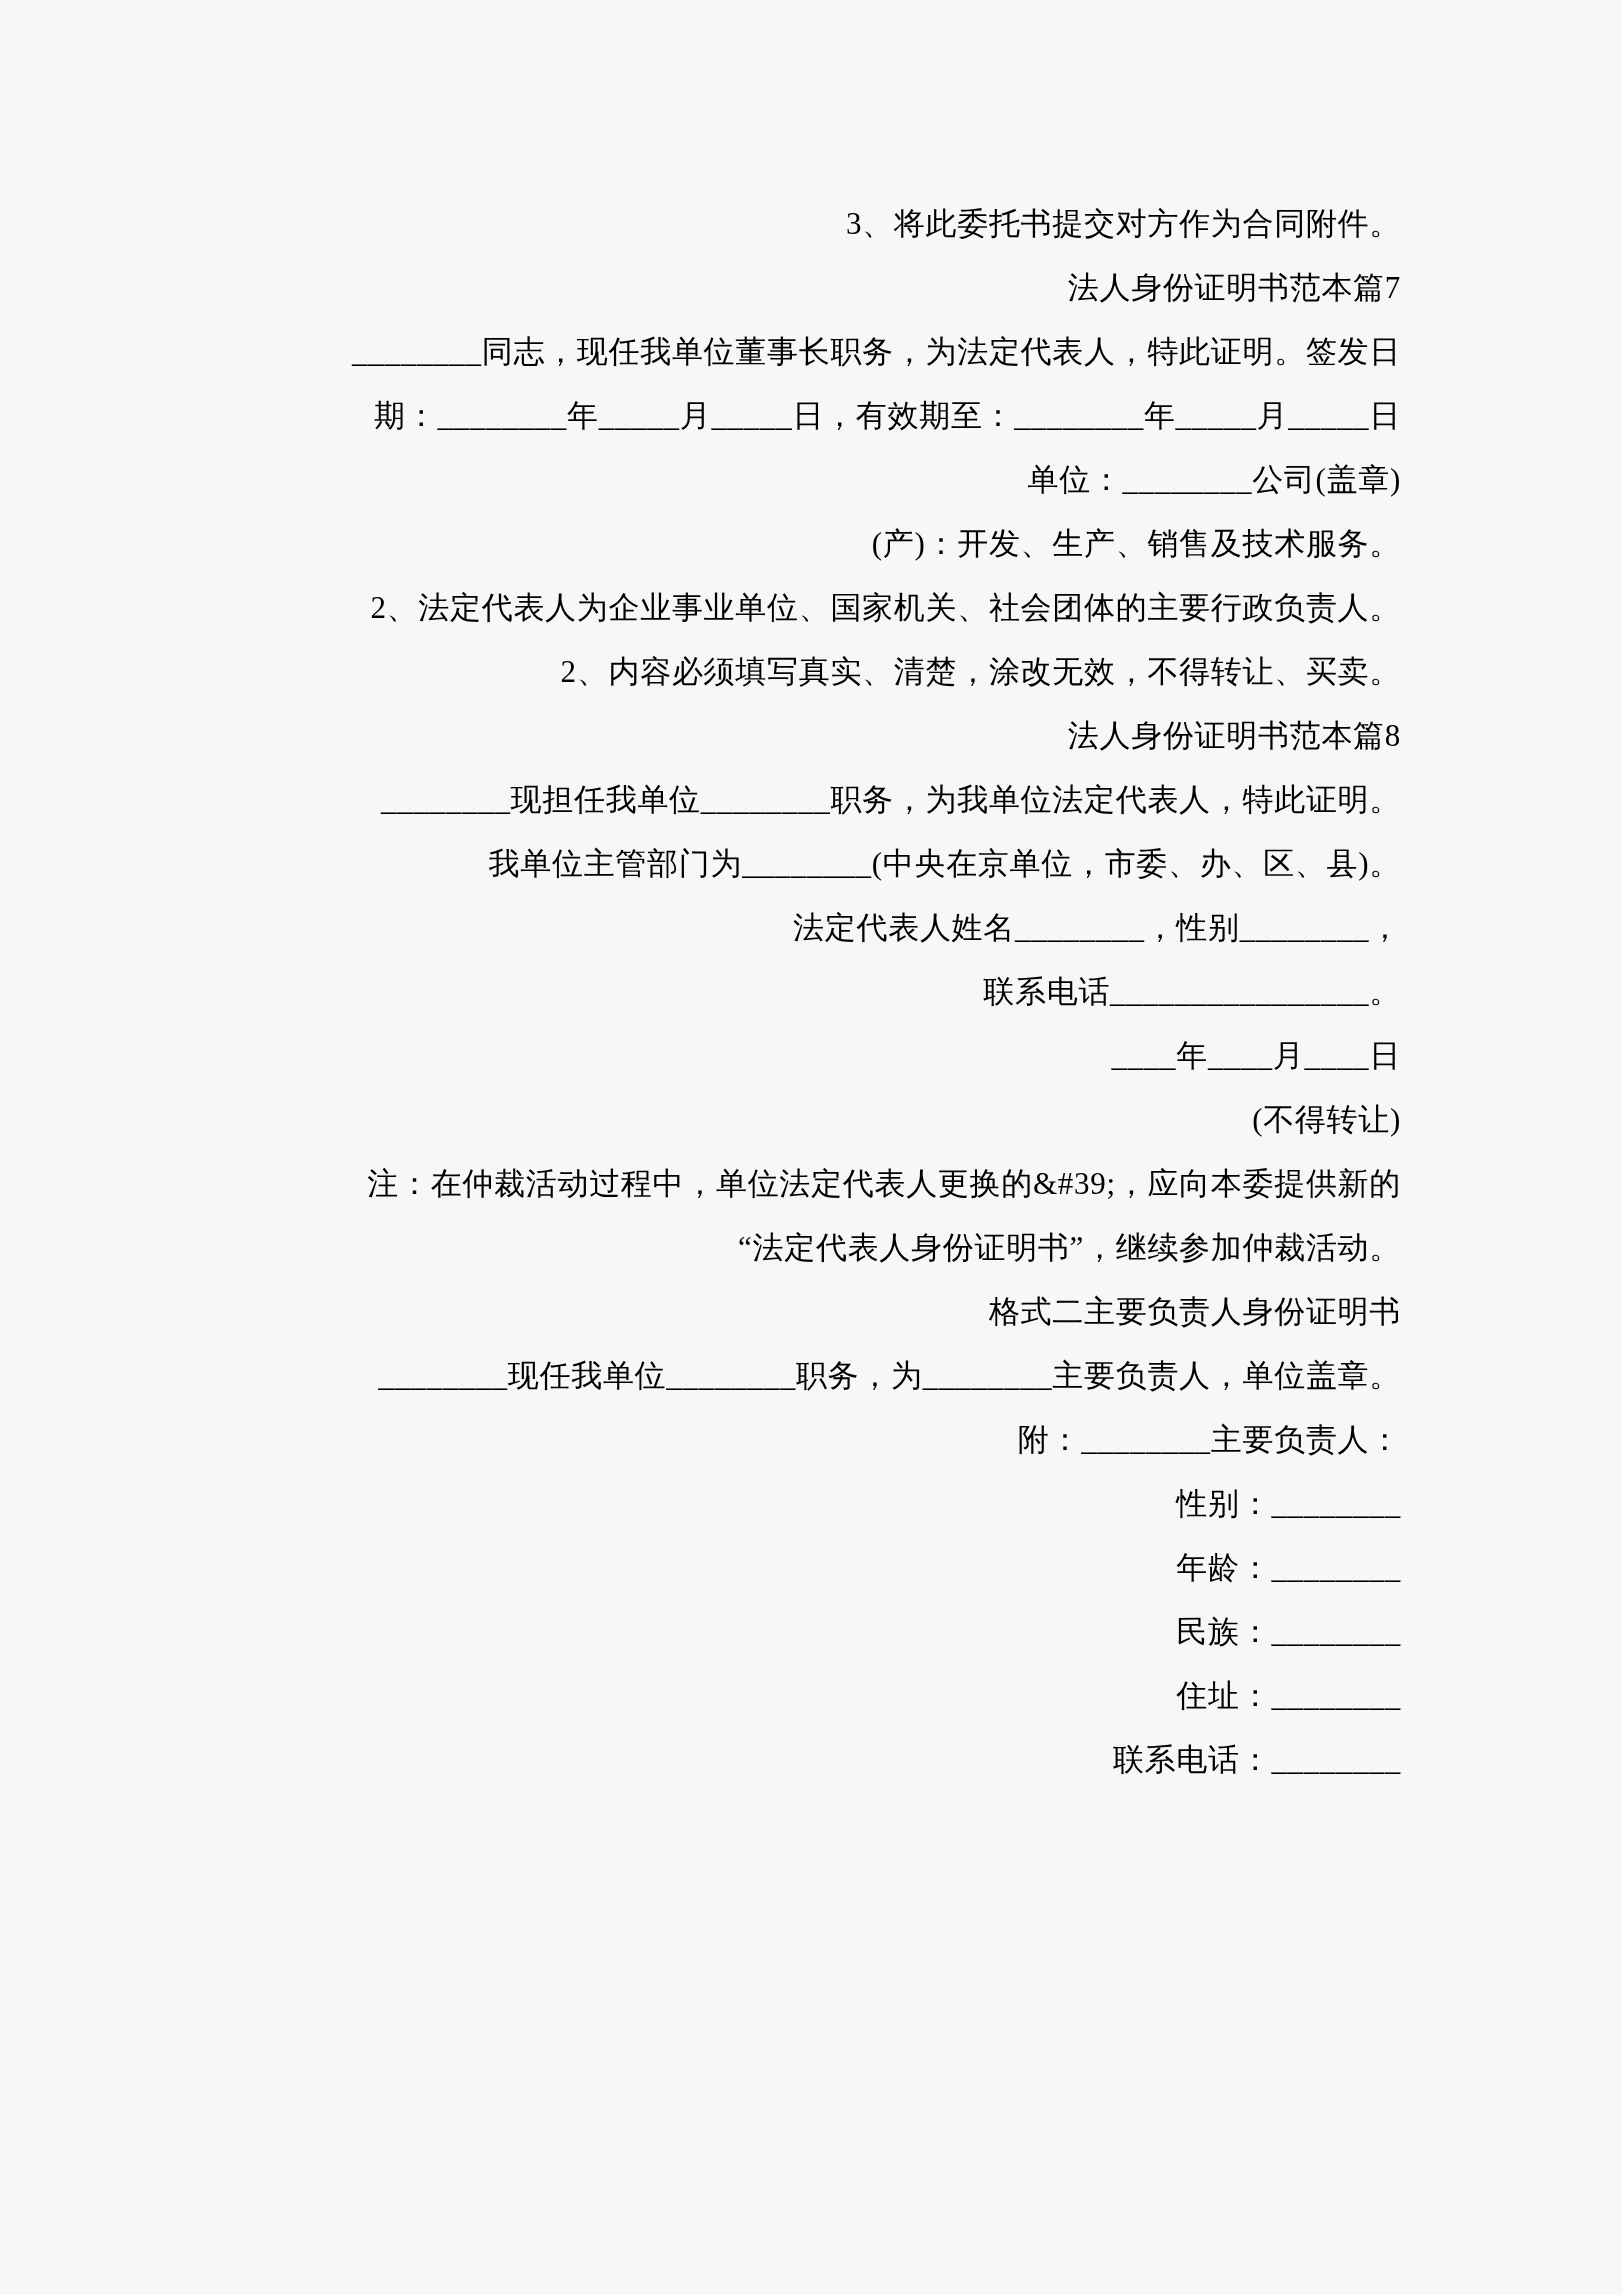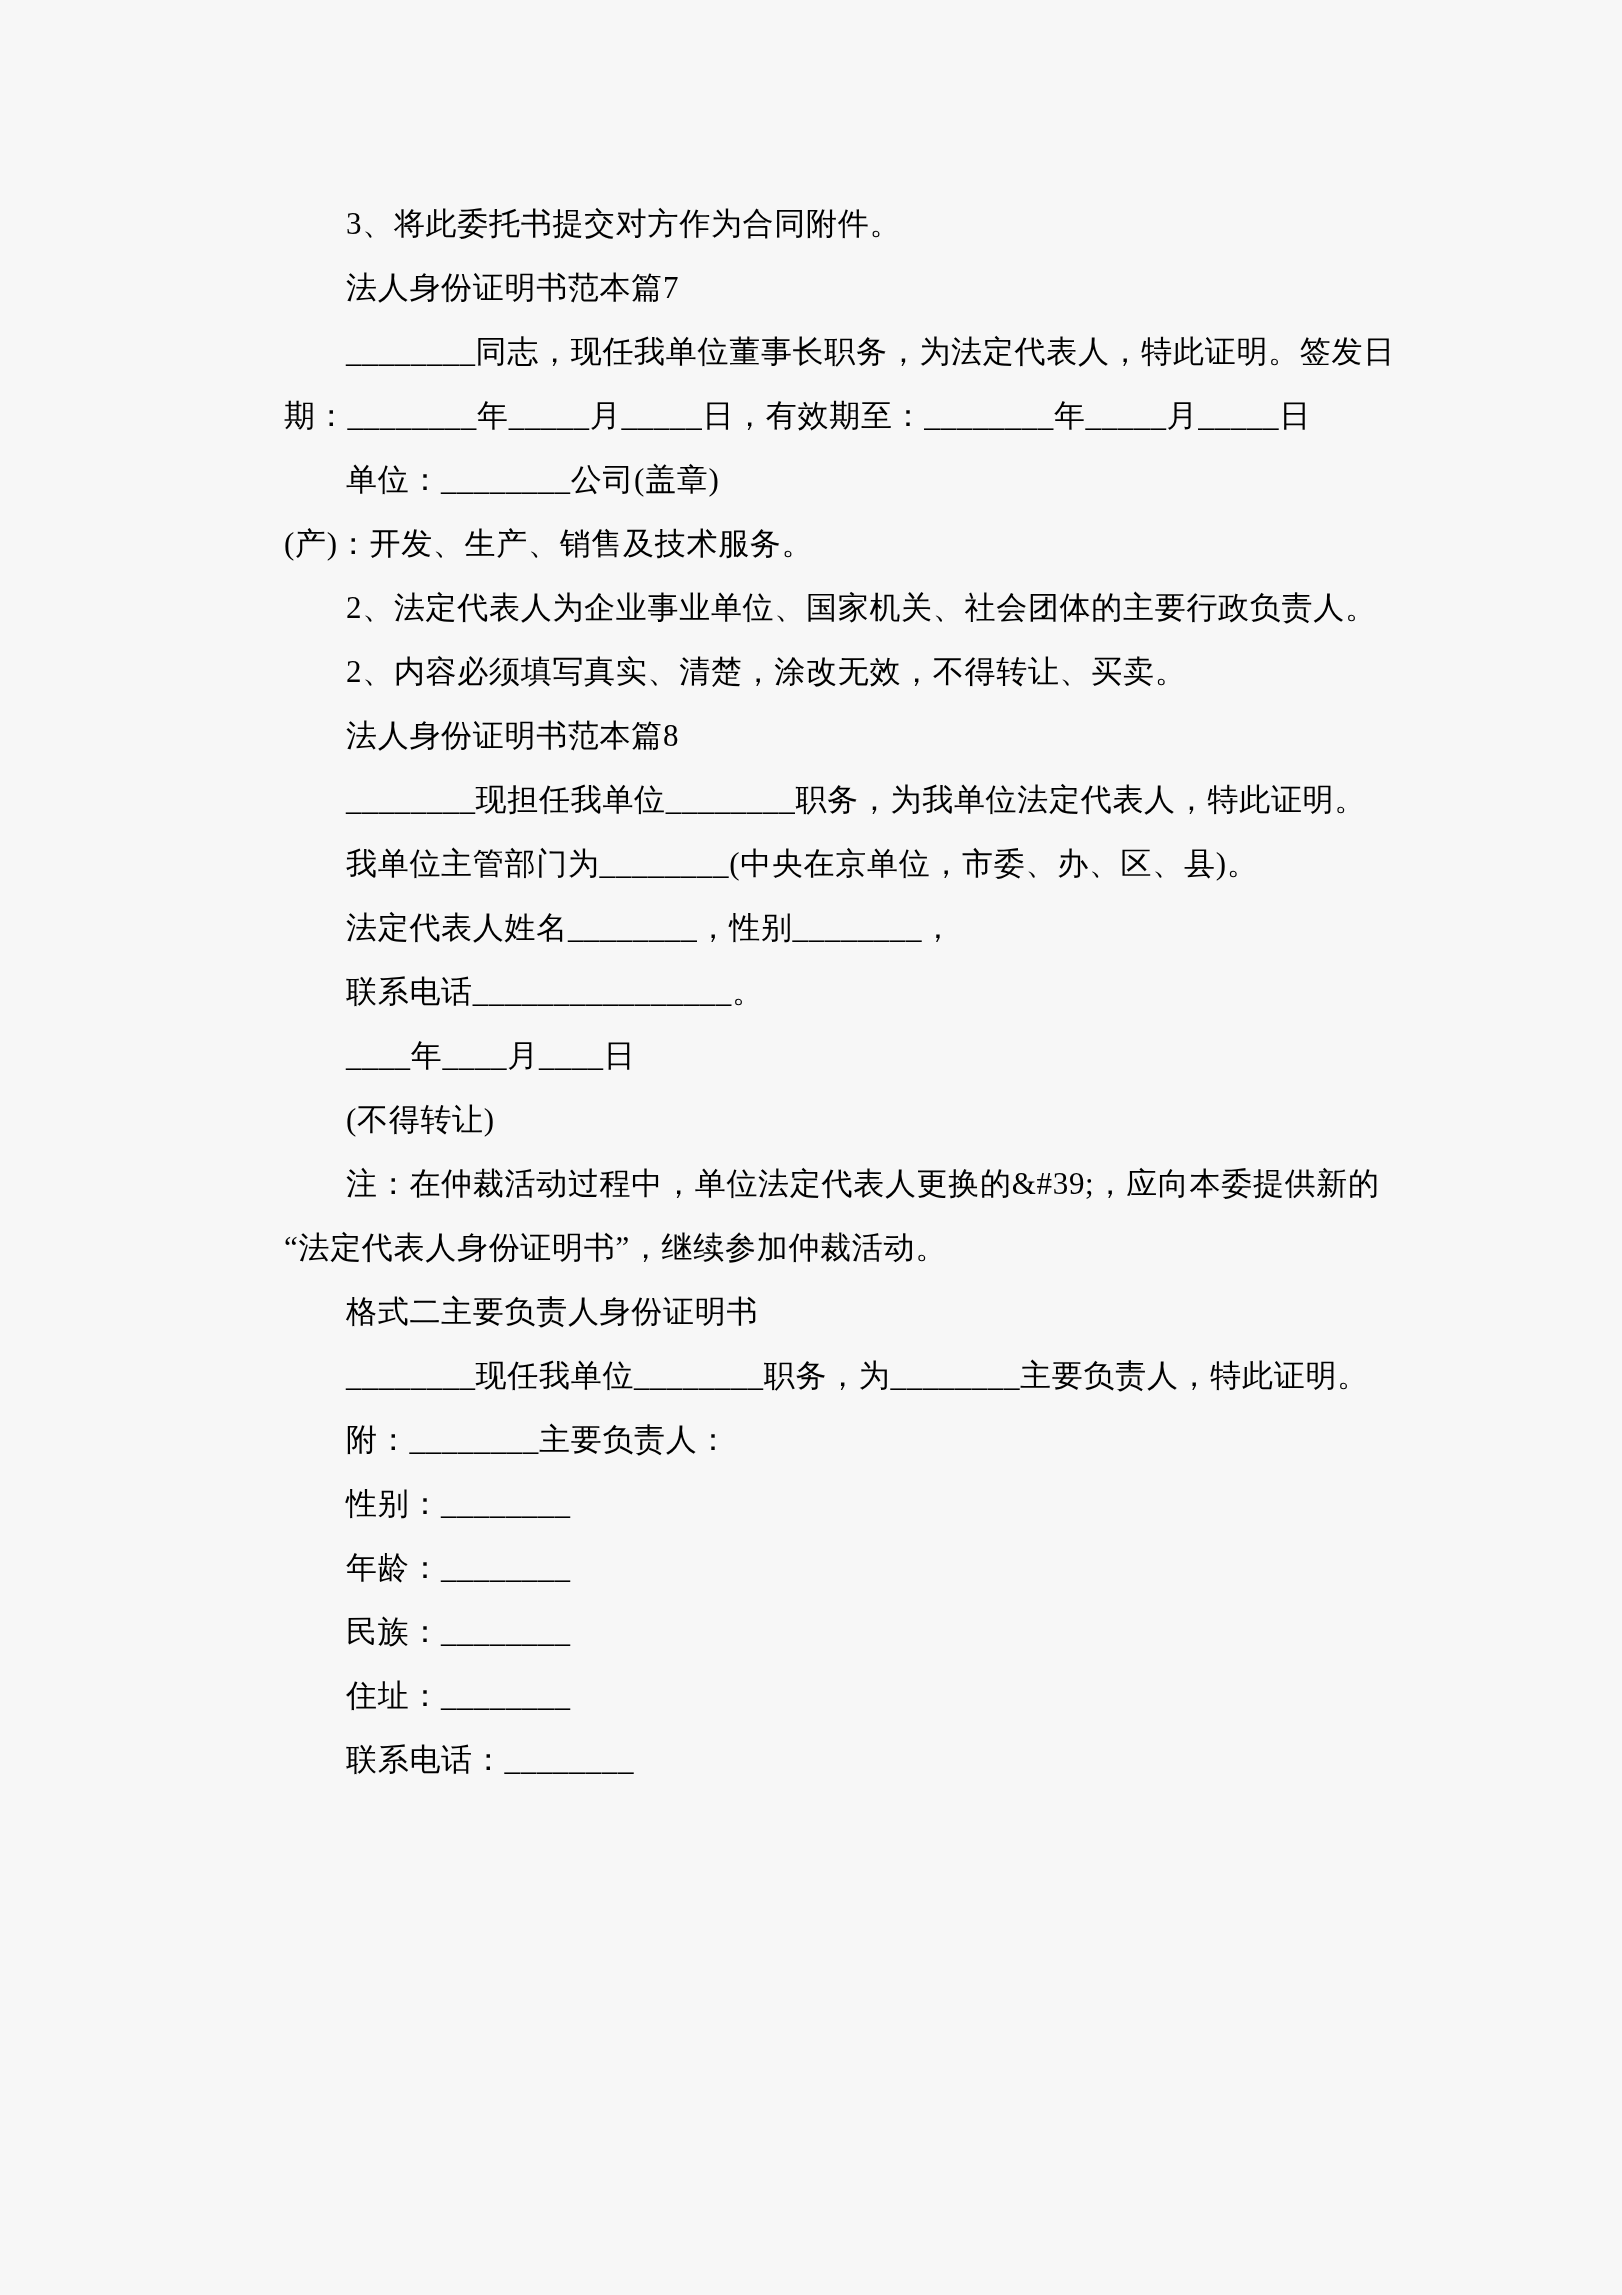--- a/index.html
+++ b/index.html
@@ -27,22 +27,21 @@
     top: 192px;
     left: 247px;
     right: 222px;
   }
   .line {
     height: 64px;
     line-height: 64px;
     font-size: 31px;
     letter-spacing: 0.7px;
     white-space: nowrap;
-    text-align: left;
-    margin-left: 37px;
+    text-align: right;
   }
   .line.indent {
     text-indent: 2em;
   }
 </style>
 </head>
 <body style="background: rgb(247, 247, 247); color: rgb(0, 0, 0);">
 
 <div class="page">
   <div class="content">
@@ -57,21 +56,21 @@
       <div class="line indent">法人身份证明书范本篇8</div>
       <div class="line indent">________现担任我单位________职务，为我单位法定代表人，特此证明。</div>
       <div class="line indent">我单位主管部门为________(中央在京单位，市委、办、区、县)。</div>
       <div class="line indent">法定代表人姓名________，性别________，</div>
       <div class="line indent">联系电话________________。</div>
       <div class="line indent">____年____月____日</div>
       <div class="line indent">(不得转让)</div>
       <div class="line indent">注：在仲裁活动过程中，单位法定代表人更换的&amp;#39;，应向本委提供新的</div>
       <div class="line">“法定代表人身份证明书”，继续参加仲裁活动。</div>
       <div class="line indent">格式二主要负责人身份证明书</div>
-      <div class="line indent">________现任我单位________职务，为________主要负责人，特此证明。</div>
+      <div class="line indent">________现任我单位________职务，为________主要负责人，单位盖章。</div>
       <div class="line indent">附：________主要负责人：</div>
       <div class="line indent">性别：________</div>
       <div class="line indent">年龄：________</div>
       <div class="line indent">民族：________</div>
       <div class="line indent">住址：________</div>
       <div class="line indent">联系电话：________</div>
     </div>
 </div>
 
 

